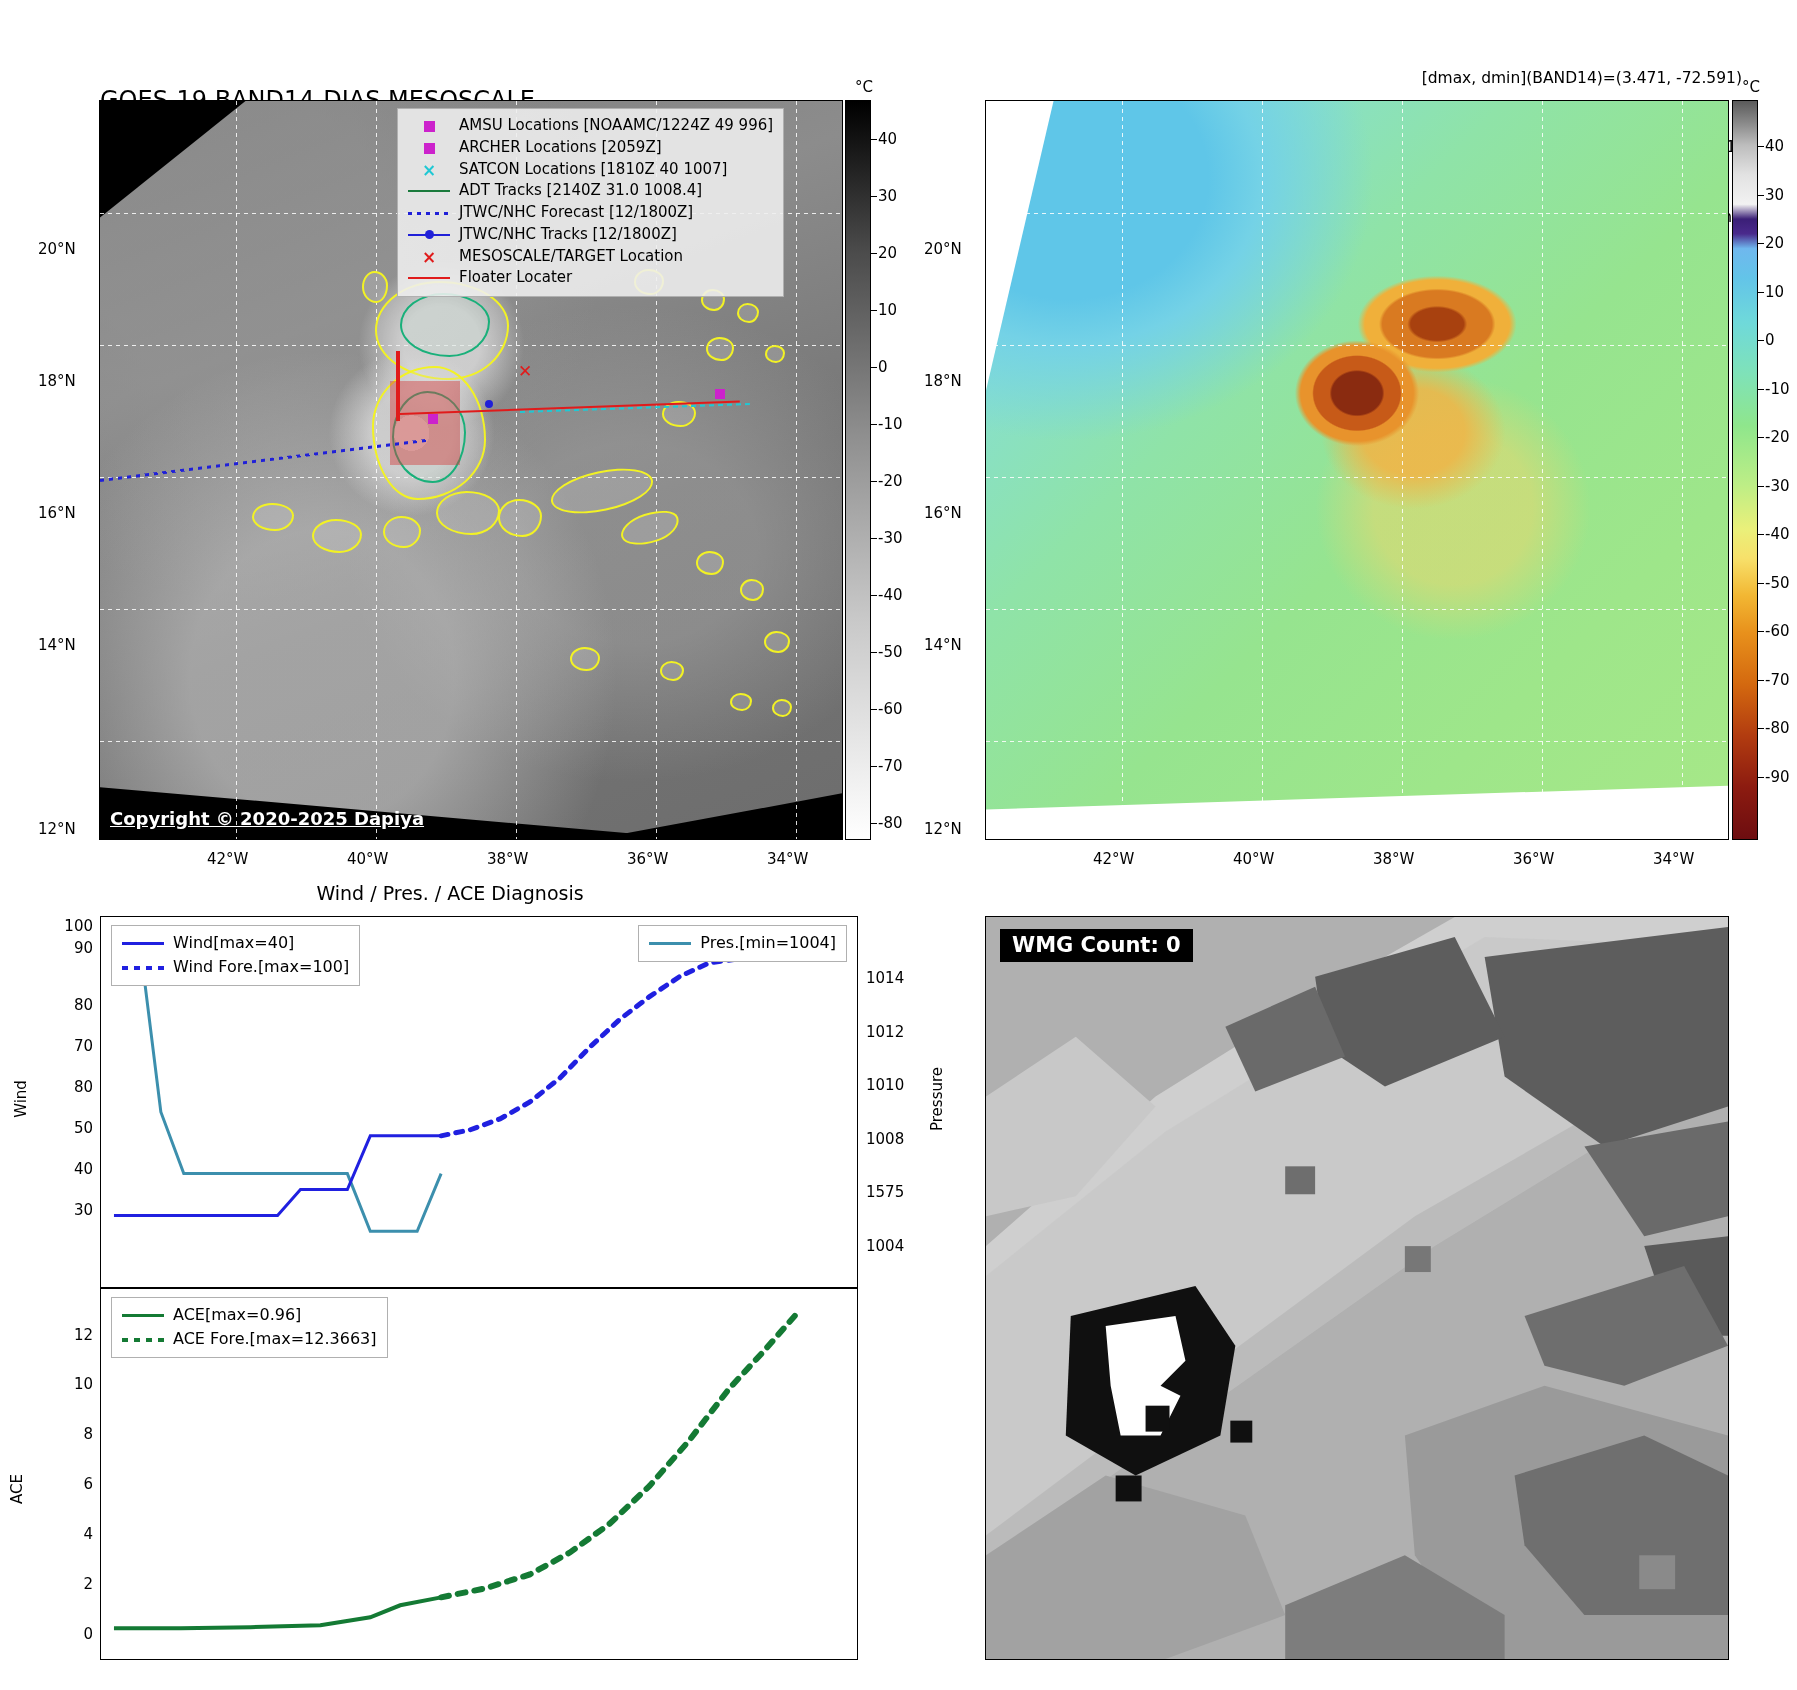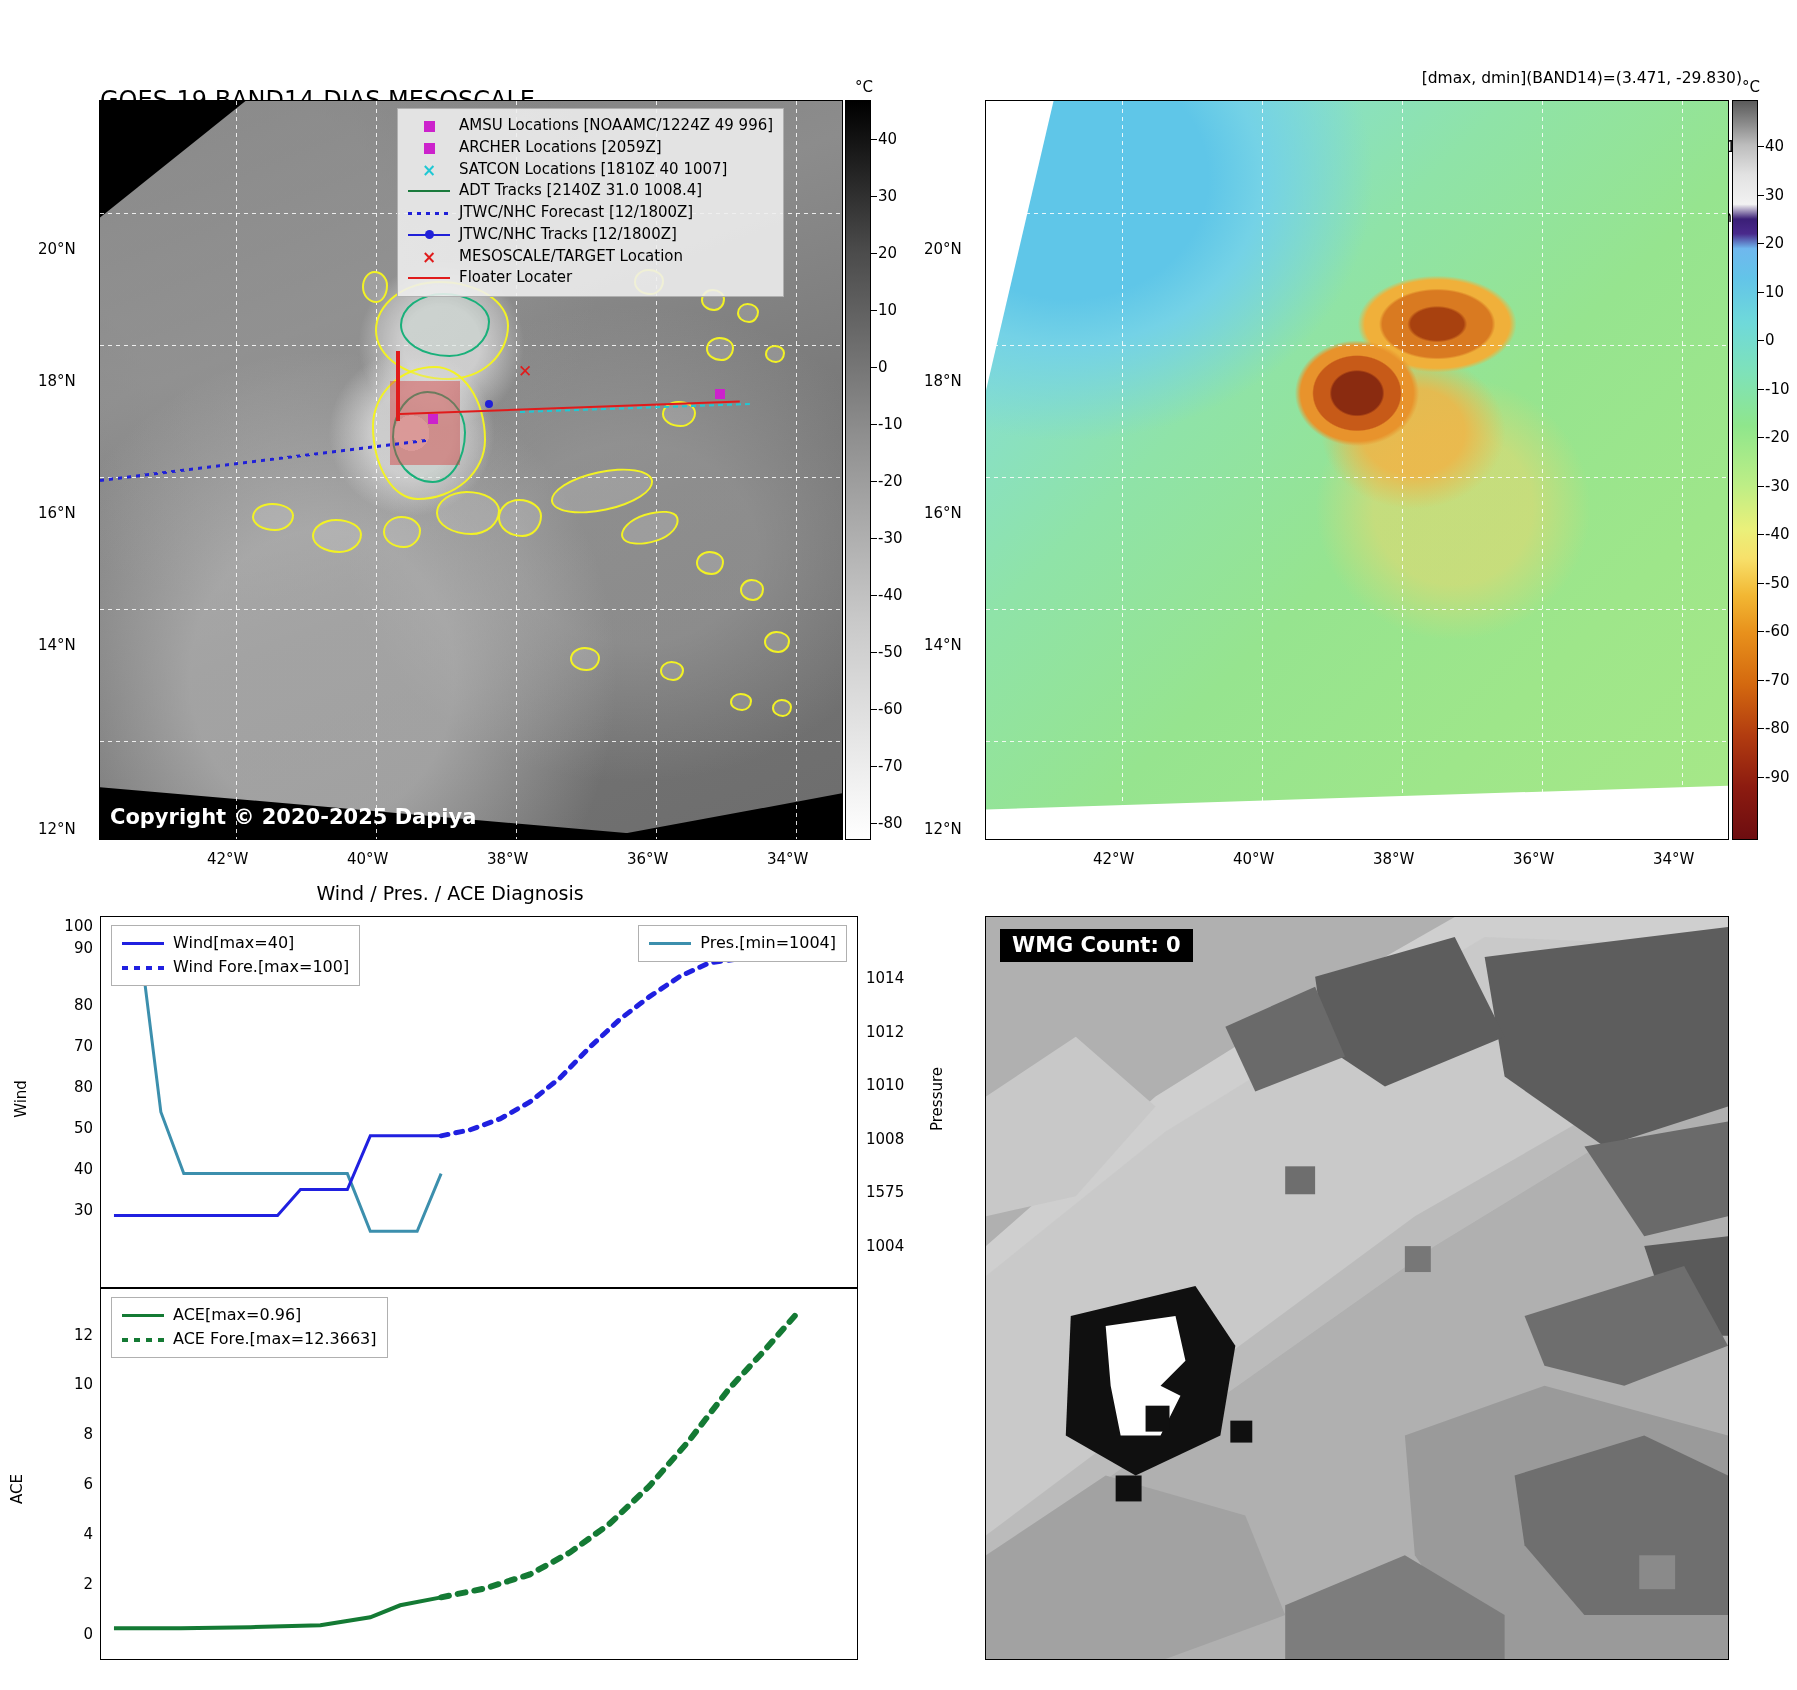--- a/index.html
+++ b/index.html
@@ -139,22 +139,23 @@
   .sw-bluedot::after { content:""; position:absolute; left:0; top:6px; width:42px; height:3px;
      background-image: repeating-linear-gradient(to right, #2020d8 0 4px, rgba(0,0,0,0) 4px 9px); }
   .sw-blueline::after { content:""; position:absolute; left:0; top:6px; width:42px; height:2px; background:#2020d8; }
   .sw-blueline::before { content:""; position:absolute; left:17px; top:2px; width:9px; height:9px; border-radius:50%; background:#2020d8; z-index:2; }
   .sw-red::after { content:""; position:absolute; left:0; top:6px; width:42px; height:2px; background:#e01b1b; }
 
   .copyright {
     position: absolute;
     left: 10px; bottom: 10px;
     color: #fff;
-    font-size: 21px;
+    font-size: 18px;
     font-weight: bold;
+    text-decoration: underline;
   }
 
   
   .cbar-wrap { position: absolute; }
   .cbar-title { position: absolute; font-size: 15px; }
   .cbar {
     position: absolute;
     border: 1px solid #000;
     box-sizing: border-box;
   }
@@ -394,21 +395,21 @@
       <span style="top:552px">-50</span>
       <span style="top:609px">-60</span>
       <span style="top:666px">-70</span>
       <span style="top:723px">-80</span>
     </div>
   </div>
 </div>
 
 <div class="panel" id="panel-awv">
   <div class="awv-head">
-    <div>[dmax, dmin](BAND14)=(3.471, -29.830)</div>
+    <div>[dmax, dmin](BAND14)=(3.471, -72.591)</div>
     <div>[dmax, dmin](AWV)=(-33.598, -73.241)</div>
     <div>05L.ERIN | 40kt, 1006mb</div>
   </div>
 
   <div class="map-frame" id="awv-map">
     <div class="awvbg"></div>
     <div class="awv-corner-nw"></div>
     <div class="awv-corner-s"></div>
     <div class="grid-lines">
       <i class="v" style="left:136px"></i>

